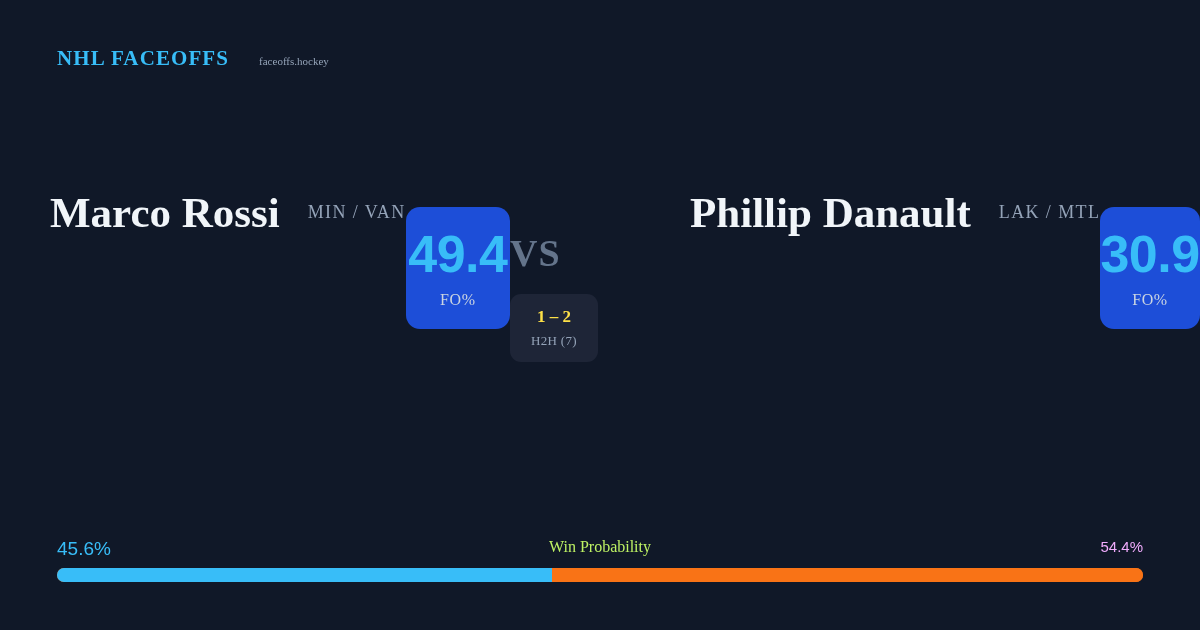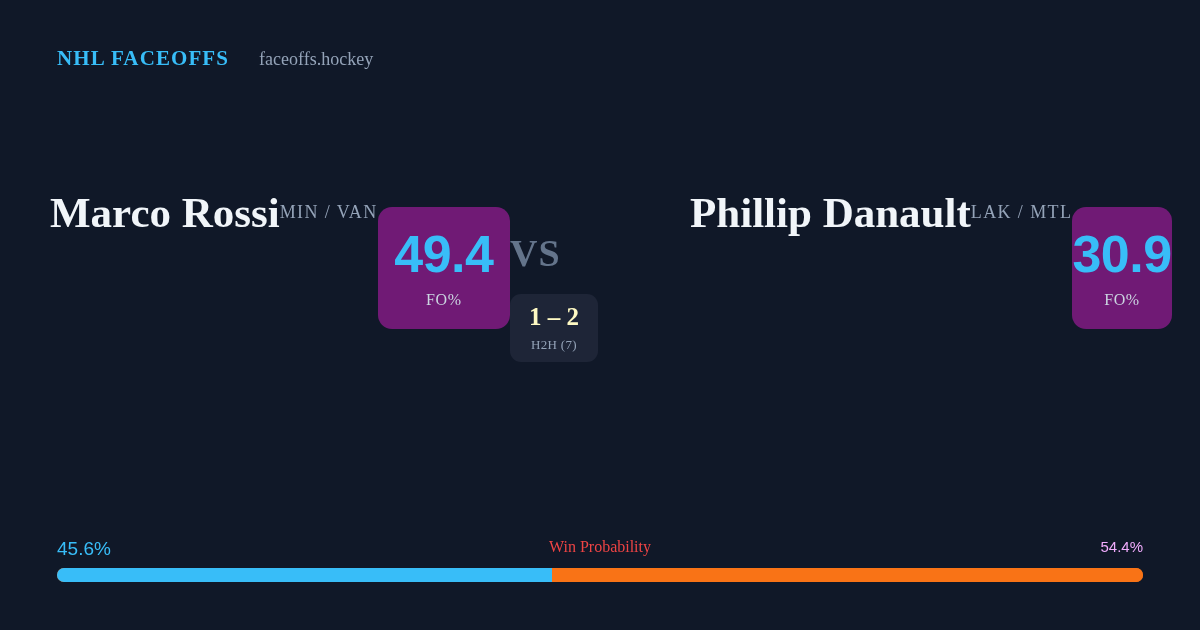--- a/index.html
+++ b/index.html
@@ -27,21 +27,21 @@
   .brand-title {
     font-family: "Liberation Serif", serif;
     font-weight: bold;
     font-size: 21px;
     letter-spacing: 1.1px;
     color: #38bdf8;
     white-space: nowrap;
   }
   .brand-domain {
     font-family: "Liberation Serif", serif;
-    font-size: 18px;
+    font-size: 11px;
     color: #94a3b8;
     white-space: nowrap;
   }
 
   
   .matchup {
     position: absolute;
     left: 0;
     top: 190px;
     width: 1200px;
@@ -62,27 +62,28 @@
     line-height: 1.08;
     white-space: nowrap;
   }
   .player-teams {
     margin-top: 12px;
     font-family: "Liberation Serif", serif;
     font-size: 18px;
     letter-spacing: 1.4px;
     color: #94a3b8;
     white-space: nowrap;
+    margin-left: 28px;
   }
   .stat-card {
     margin-top: 17px;
     width: 174px;
     height: 122px;
     border-radius: 14px;
-    background: #701a75;
+    background: #1d4ed8;
     display: flex;
     flex-direction: column;
     align-items: center;
     justify-content: center;
   }
   .stat-value {
     font-family: "Liberation Sans", sans-serif;
     font-weight: bold;
     font-size: 52px;
     line-height: 1;
@@ -119,22 +120,22 @@
     border-radius: 11px;
     background: #1e2537;
     display: flex;
     flex-direction: column;
     align-items: center;
     justify-content: center;
   }
   .h2h-score {
     font-family: "Liberation Serif", serif;
     font-weight: bold;
-    font-size: 25px;
-    color: #fef9c3;
+    font-size: 17px;
+    color: #fde047;
     line-height: 1;
     white-space: nowrap;
   }
   .h2h-label {
     margin-top: 8px;
     font-family: "Liberation Serif", serif;
     font-size: 13px;
     color: #94a3b8;
     letter-spacing: 0.3px;
     white-space: nowrap;
@@ -160,21 +161,21 @@
     font-size: 19px;
     color: #38bdf8;
   }
   .wp-center {
     position: absolute;
     left: 50%;
     top: 0;
     transform: translateX(-50%);
     font-family: "Liberation Serif", serif;
     font-size: 16px;
-    color: #ef4444;
+    color: #bef264;
     white-space: nowrap;
   }
   .wp-right {
     position: absolute;
     right: 0;
     top: 0;
     font-family: "Liberation Sans", sans-serif;
     font-size: 15px;
     color: #f0abfc;
   }

